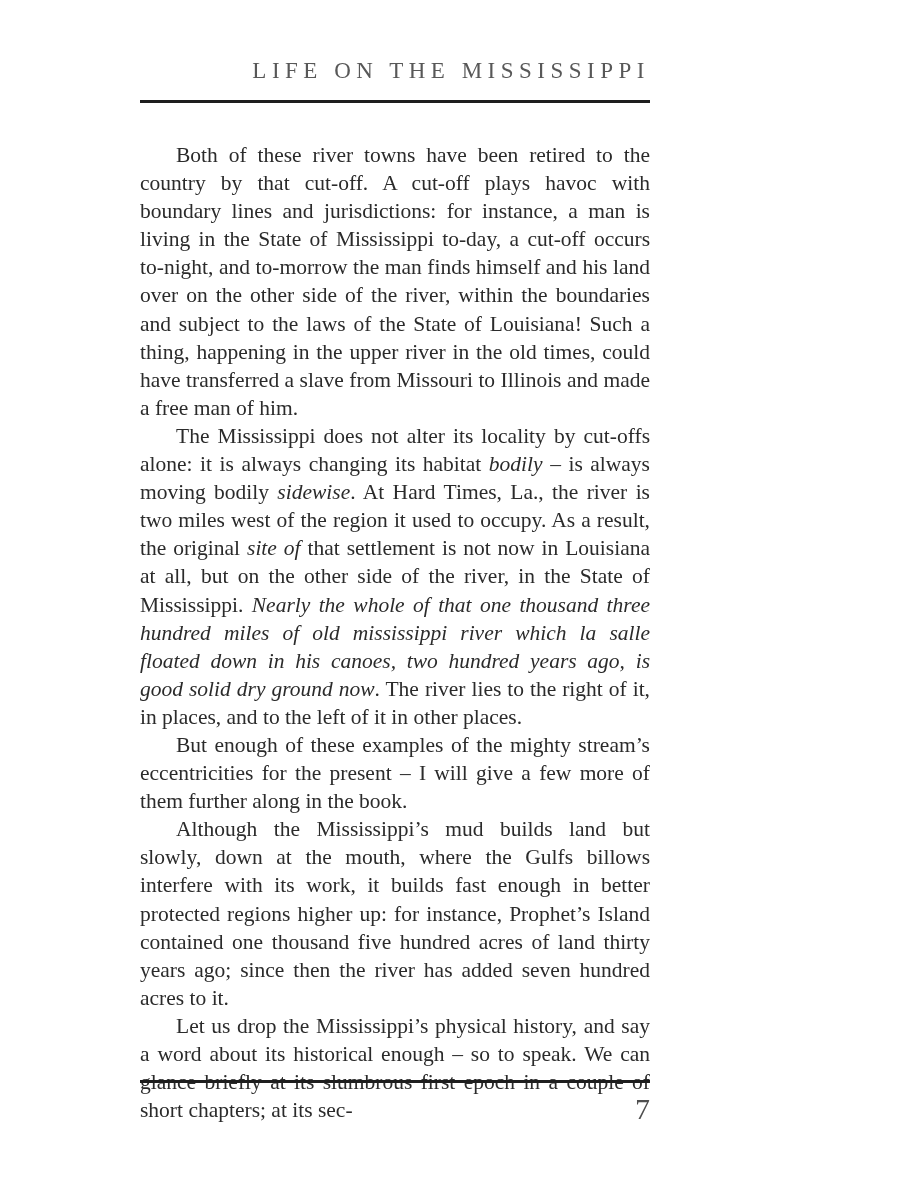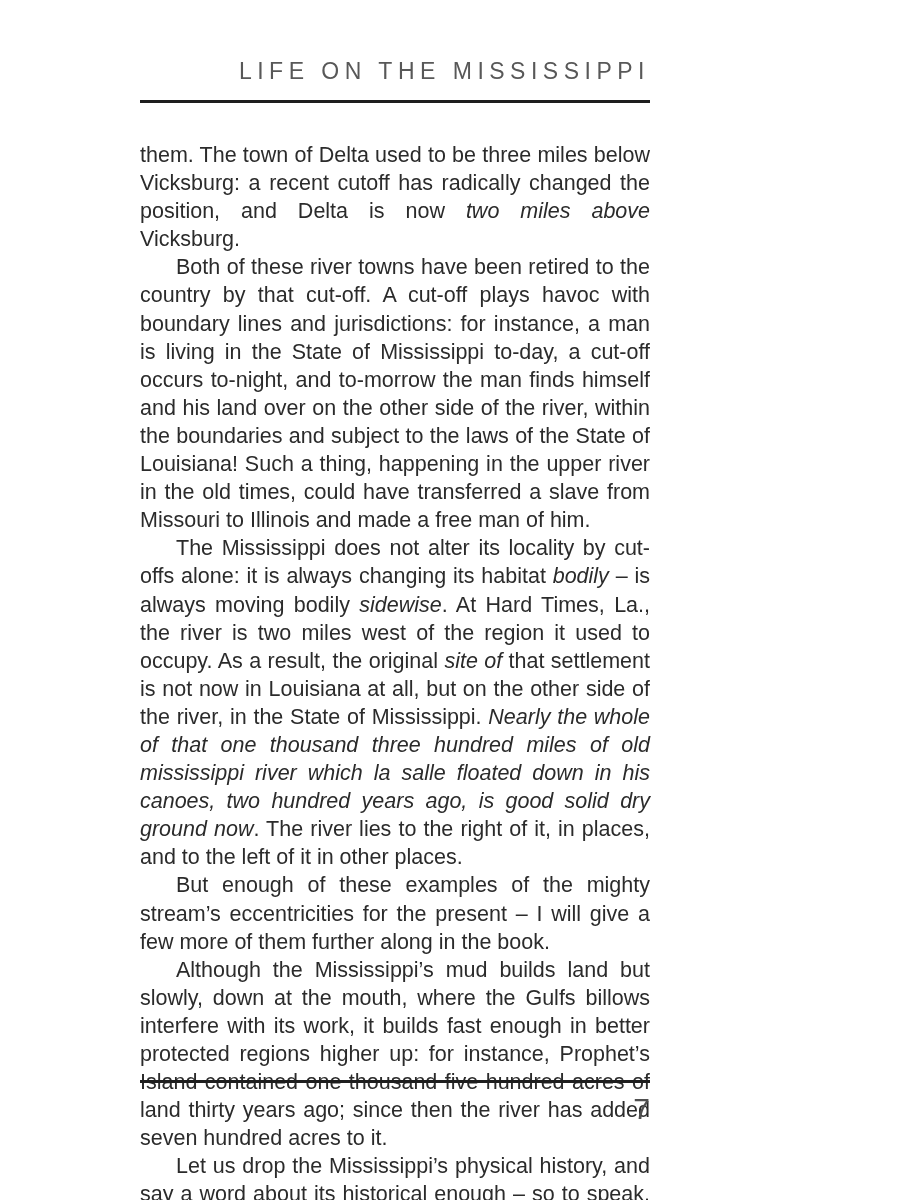--- a/index.html
+++ b/index.html
@@ -5,21 +5,21 @@
   html, body {
     margin: 0;
     padding: 0;
     background: #ffffff;
   }
   .page {
     position: relative;
     width: 792px;
     height: 1200px;
     background: var(--bg, #ffffff);
-    font-family: Liberation Sans, sans-serif;
+    font-family: Liberation Serif, serif;
     overflow: hidden;
   }
   .content {
     margin-left: 140px;
     margin-right: 142px; 
   }
   .header {
     padding-top: 56px;
   }
   .running-head {
@@ -72,21 +72,20 @@
 </head>
 <body>
 
 <div class="page" style="--bg: #ffffff; --text: #2b2b2b; --header-text: #585858; --rule: #1e1e1e; --page-number: #4f4f4f;">
   <div class="content">
     <div class="header">
       <div class="running-head">LIFE ON THE MISSISSIPPI</div>
       <div class="rule"></div>
     </div>
     <div class="body-text" id="body-text">
-        <p class="no-indent"><span>them. The town of Delta used to be three miles below Vicksburg: a recent cutoff has radically changed the position, and Delta is now </span><em>two miles above</em><span> Vicksburg.</span></p>
         <p><span>Both of these river towns have been retired to the country by that cut-off. A cut-off plays havoc with boundary lines and jurisdictions: for instance, a man is living in the State of Mississippi to-day, a cut-off occurs to-night, and to-morrow the man finds himself and his land over on the other side of the river, within the boundaries and subject to the laws of the State of Louisiana! Such a thing, happening in the upper river in the old times, could have transferred a slave from Missouri to Illinois and made a free man of him.</span></p>
         <p><span>The Mississippi does not alter its locality by cut-offs alone: it is always changing its habitat </span><em>bodily</em><span> – is always moving bodily </span><em>sidewise</em><span>. At Hard Times, La., the river is two miles west of the region it used to occupy. As a result, the original </span><em>site of</em><span> that settlement is not now in Louisiana at all, but on the other side of the river, in the State of Mississippi. </span><em>Nearly the whole of that one thousand three hundred miles of old mississippi river which la salle floated down in his canoes, two hundred years ago, is good solid dry ground now</em><span>. The river lies to the right of it, in places, and to the left of it in other places.</span></p>
         <p><span>But enough of these examples of the mighty stream’s eccentricities for the present – I will give a few more of them further along in the book.</span></p>
         <p><span>Although the Mississippi’s mud builds land but slowly, down at the mouth, where the Gulfs billows interfere with its work, it builds fast enough in better protected regions higher up: for instance, Prophet’s Island contained one thousand five hundred acres of land thirty years ago; since then the river has added seven hundred acres to it.</span></p>
         <p><span>Let us drop the Mississippi’s physical history, and say a word about its historical enough – so to speak. We can glance briefly at its slumbrous first epoch in a couple of short chapters; at its sec-</span></p>
       </div>
   </div>
   <div class="footer">
     <div class="rule"></div>
     <div class="page-number">7</div>

